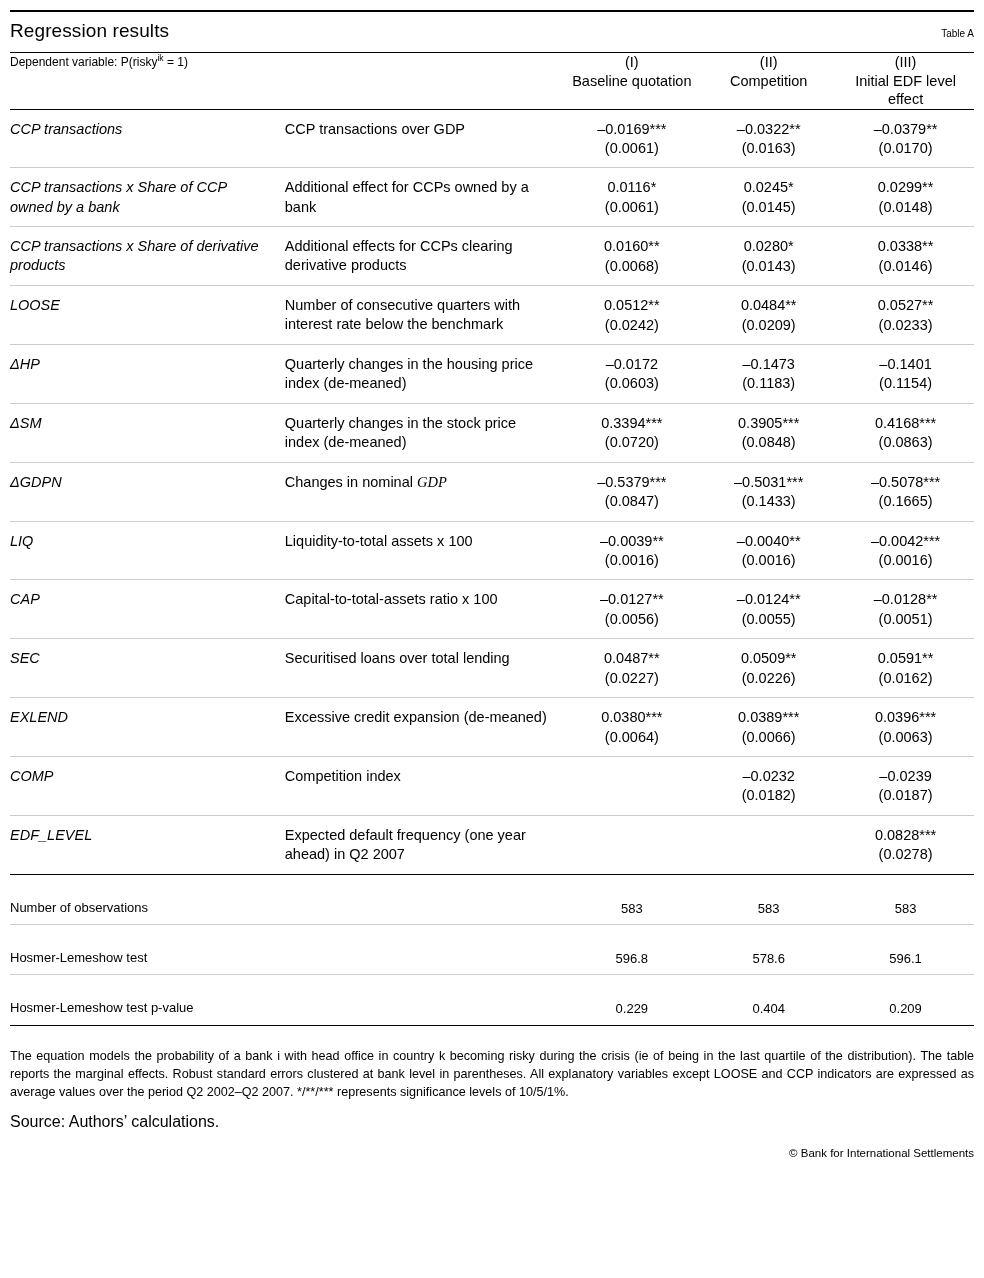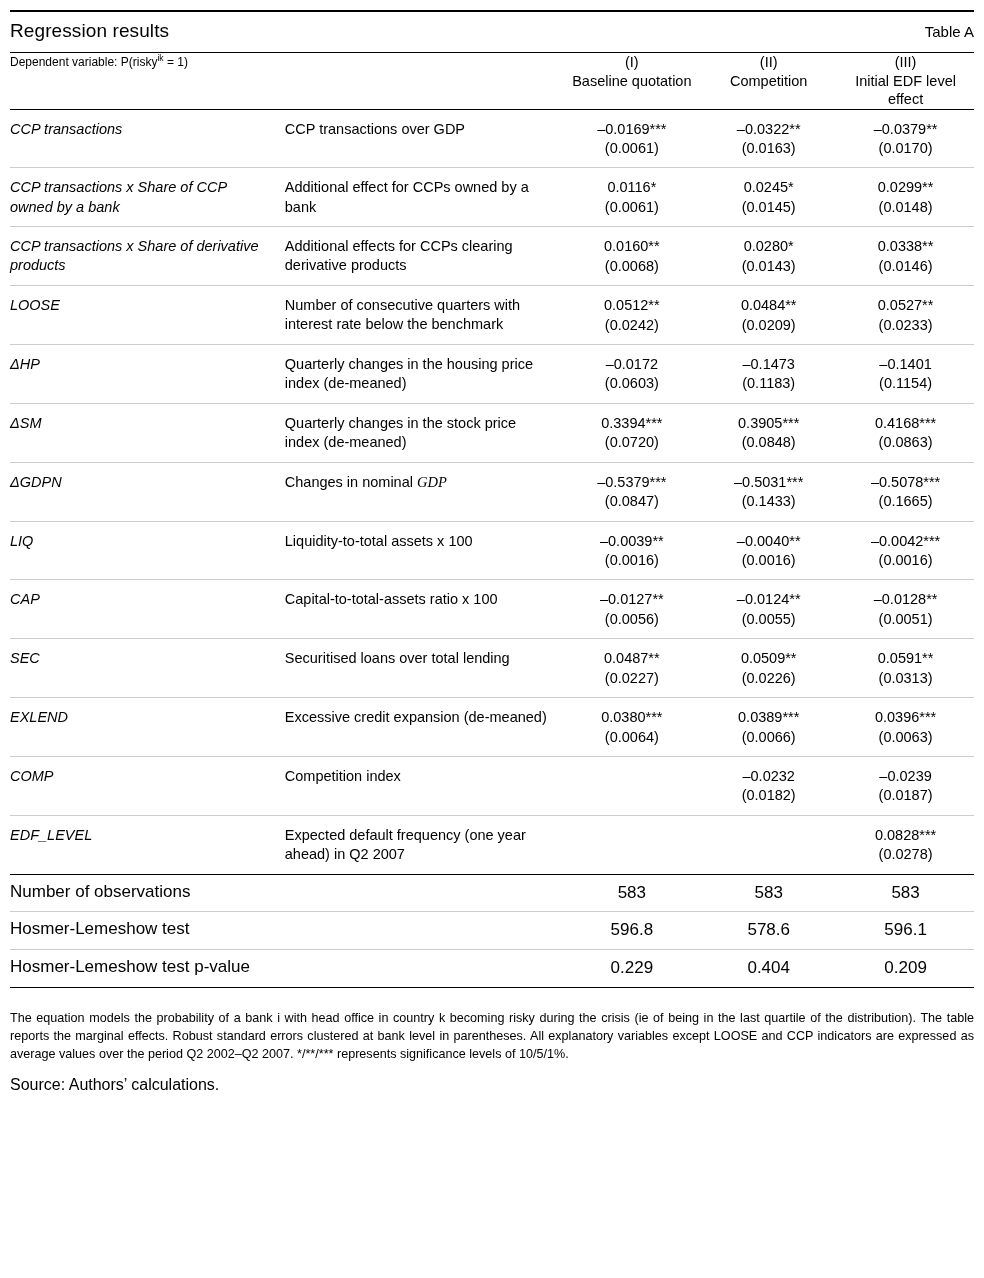--- a/index.html
+++ b/index.html
@@ -32,21 +32,21 @@
     display: flex;
     align-items: baseline;
     justify-content: space-between;
     padding: 8px 0 10px 0;
   }
   .title {
     font-size: 19px;
     letter-spacing: 0.1px;
   }
   .table-label {
-    font-size: 15px;
+    font-size: 10px;
   }
   table.main {
     width: 100%;
     border-collapse: collapse;
     font-size: 14.5px;
   }
   table.main td, table.main th {
     vertical-align: top;
     padding: 0;
   }
@@ -89,23 +89,23 @@
   }
   .se {
     display: block;
     white-space: nowrap;
   }
   .est {
     display: block;
     white-space: nowrap;
   }
   tr.statrow > td {
-    padding: 7px 0 7px 0;
+    padding: 25px 0 7px 0;
     border-top: 1px solid #cccccc;
-    font-size: 17px;
+    font-size: 13px;
   }
   tr.statrow.firstStat > td {
     border-top: 1px solid #000;
   }
   tr.statrow td.label { padding-right: 10px !important; }
   tr.statrow td.num { text-align: center; }
 
   .notes-wrap {
     border-top: 1px solid #000;
     padding-top: 22px;
@@ -330,21 +330,21 @@
       <td class="num">
         <span class="est">0.0487**</span>
         <span class="se">(0.0227)</span>
       </td>
       <td class="num">
         <span class="est">0.0509**</span>
         <span class="se">(0.0226)</span>
       </td>
       <td class="num">
         <span class="est">0.0591**</span>
-        <span class="se">(0.0313)</span>
+        <span class="se">(0.0162)</span>
       </td>
     </tr>
 
     <tr class="datarow">
       <td class="var">EXLEND</td>
       <td class="desc">Excessive credit expansion (de-meaned)</td>
       <td class="num">
         <span class="est">0.0380***</span>
         <span class="se">(0.0064)</span>
       </td>
@@ -415,14 +415,15 @@
       <td class="num">0.209</td>
     </tr>
   </tbody>
     </table>
 
   <div class="notes-wrap">
     <div class="notes">The equation models the probability of a bank i with head office in country k becoming risky during the crisis (ie of being in the last quartile of the distribution). The table reports the marginal effects. Robust standard errors clustered at bank level in parentheses. All explanatory variables except LOOSE and CCP indicators are expressed as average values over the period Q2 2002–Q2 2007. */**/*** represents significance levels of 10/5/1%.</div>
     <div class="source">Source: Authors’ calculations.</div>
   </div>
 
+  <div class="copyright">© Bank for International Settlements</div>
 
 </div>
 
 </body></html>

